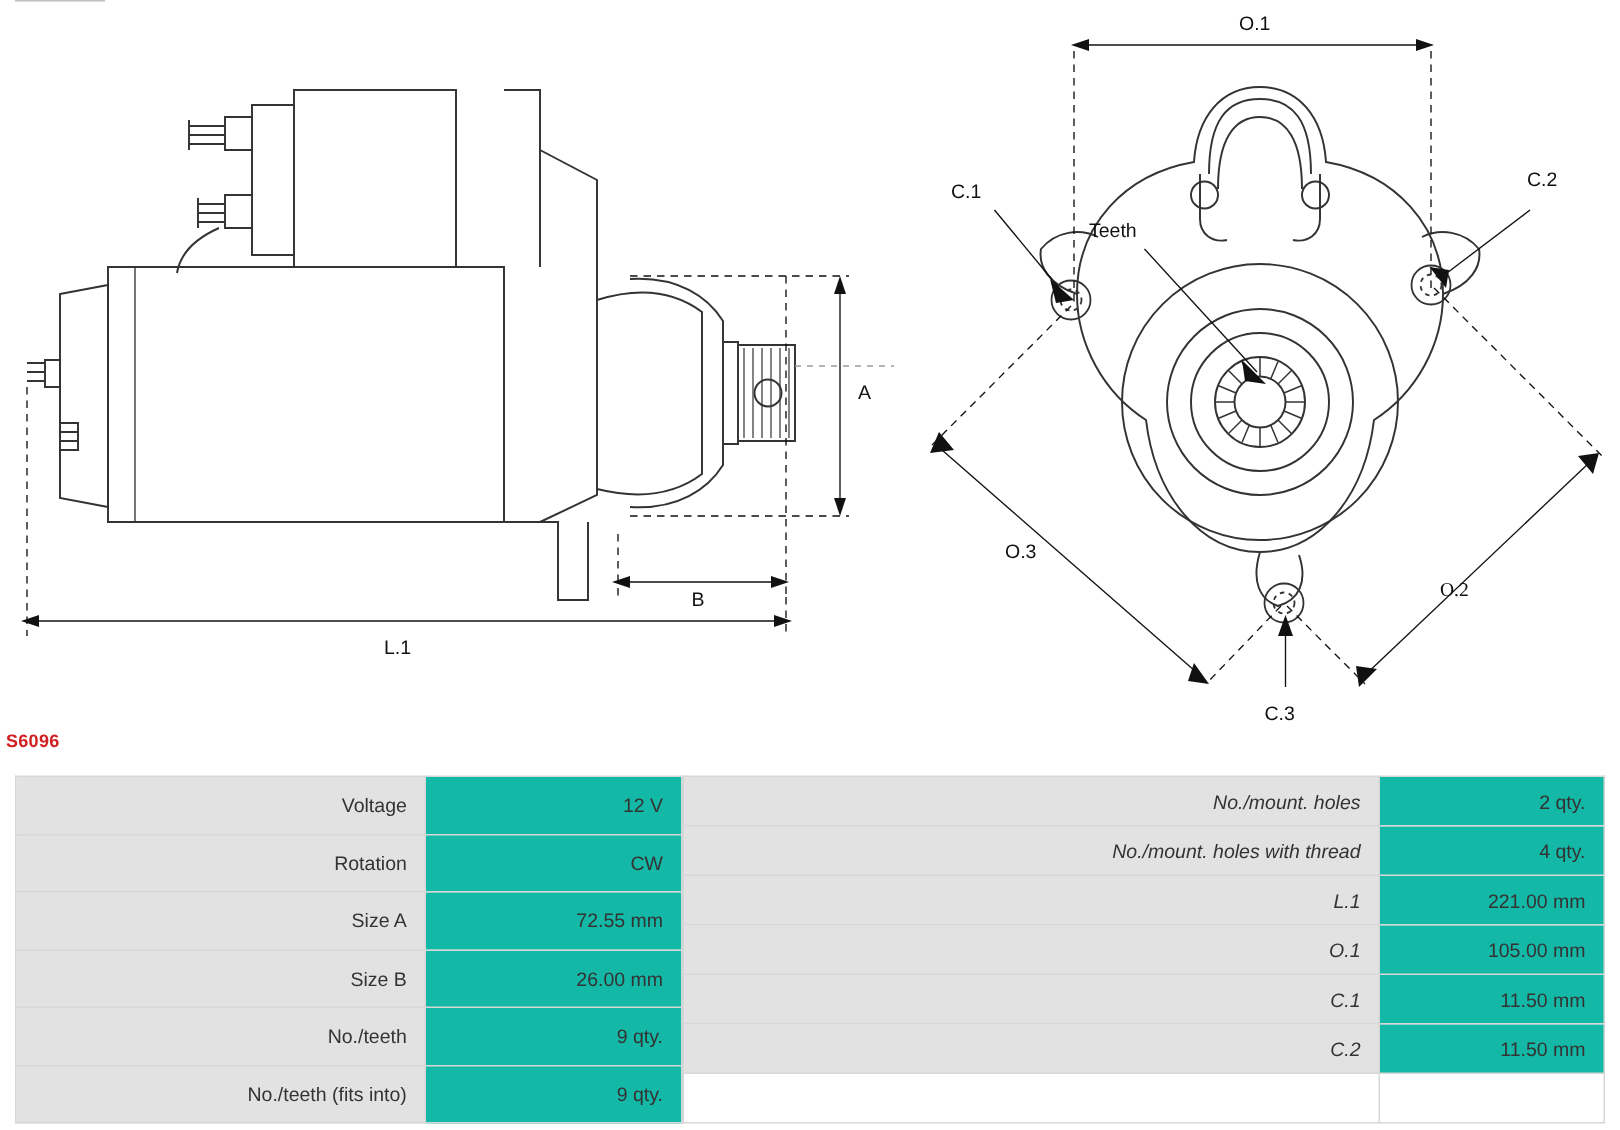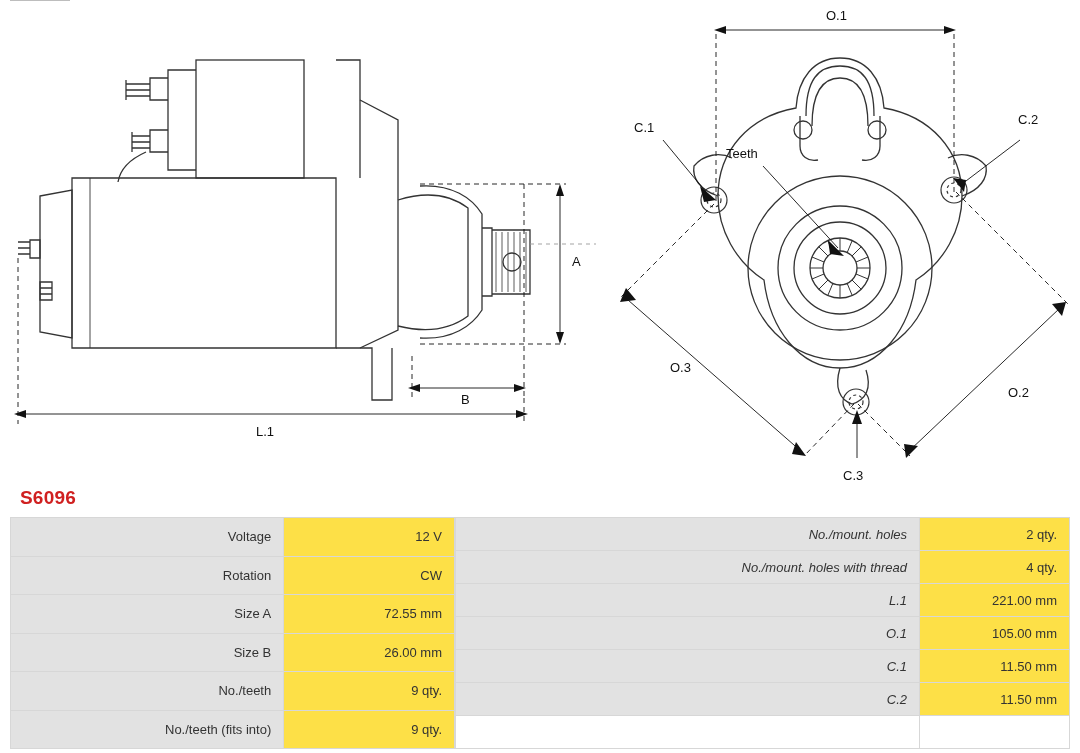--- a/index.html
+++ b/index.html
@@ -20,22 +20,22 @@
   .dim-label {
     position: absolute;
     font-size: 13px;
     color: #111;
     white-space: nowrap;
   }
 
   
   .part-no {
     position: absolute;
-    left: 20px; top: 487px;
-    font-size: 19px;
+    left: 4px; top: 487px;
+    font-size: 12px;
     font-weight: bold;
     color: #d02020;
     letter-spacing: 0.2px;
   }
 
   
   .tables {
     position: absolute;
     left: 10px; top: 517px;
     width: 1060px;
@@ -54,21 +54,21 @@
     font-size: 13px;
     padding: 0 12px;
     vertical-align: middle;
   }
   table.spec td.k {
     background: #e2e2e2;
     text-align: right;
     color: #333;
   }
   table.spec td.v {
-    background: #fde047;
+    background: #14b8a6;
     text-align: right;
     color: #333;
   }
   table.spec.left td.k { width: 240px; }
   table.spec.left td.v { width: 150px; }
   table.spec.right td.k { width: 464px; font-style: italic; }
   table.spec.right td.v { width: 150px; }
   table.spec td.blank {
     background: #ffffff;
     border: 1px solid #d7d7d7;
@@ -241,21 +241,21 @@
 
         <path d="M114 204 L20 298" stroke-dasharray="5 4"></path>
         <path d="M254 404 L204 456" stroke-dasharray="5 4"></path>
         <path d="M28 300 L202 452"></path>
         <path d="M26 288 L20 302 L36 300" fill="#111" stroke="none"></path>
         <path d="M196 442 L206 456 L192 454" fill="#111" stroke="none"></path>
       </g>
     </svg>
 
     <div class="dim-label" style="left:826px; top:8px;">O.1</div>
-    <div class="dim-label" style="left:1008px; top:385px;">O.2</div>
+    <div class="dim-label" style="left:960px; top:385px;font-family:Liberation Serif, serif;">O.2</div>
     <div class="dim-label" style="left:670px; top:360px;">O.3</div>
     <div class="dim-label" style="left:634px; top:120px;">C.1</div>
     <div class="dim-label" style="left:1018px; top:112px;">C.2</div>
     <div class="dim-label" style="left:843px; top:468px;">C.3</div>
     <div class="dim-label" style="left:726px; top:146px;">Teeth</div>
   </div>
 
   <div class="part-no">S6096</div>
 
   <div class="tables">

